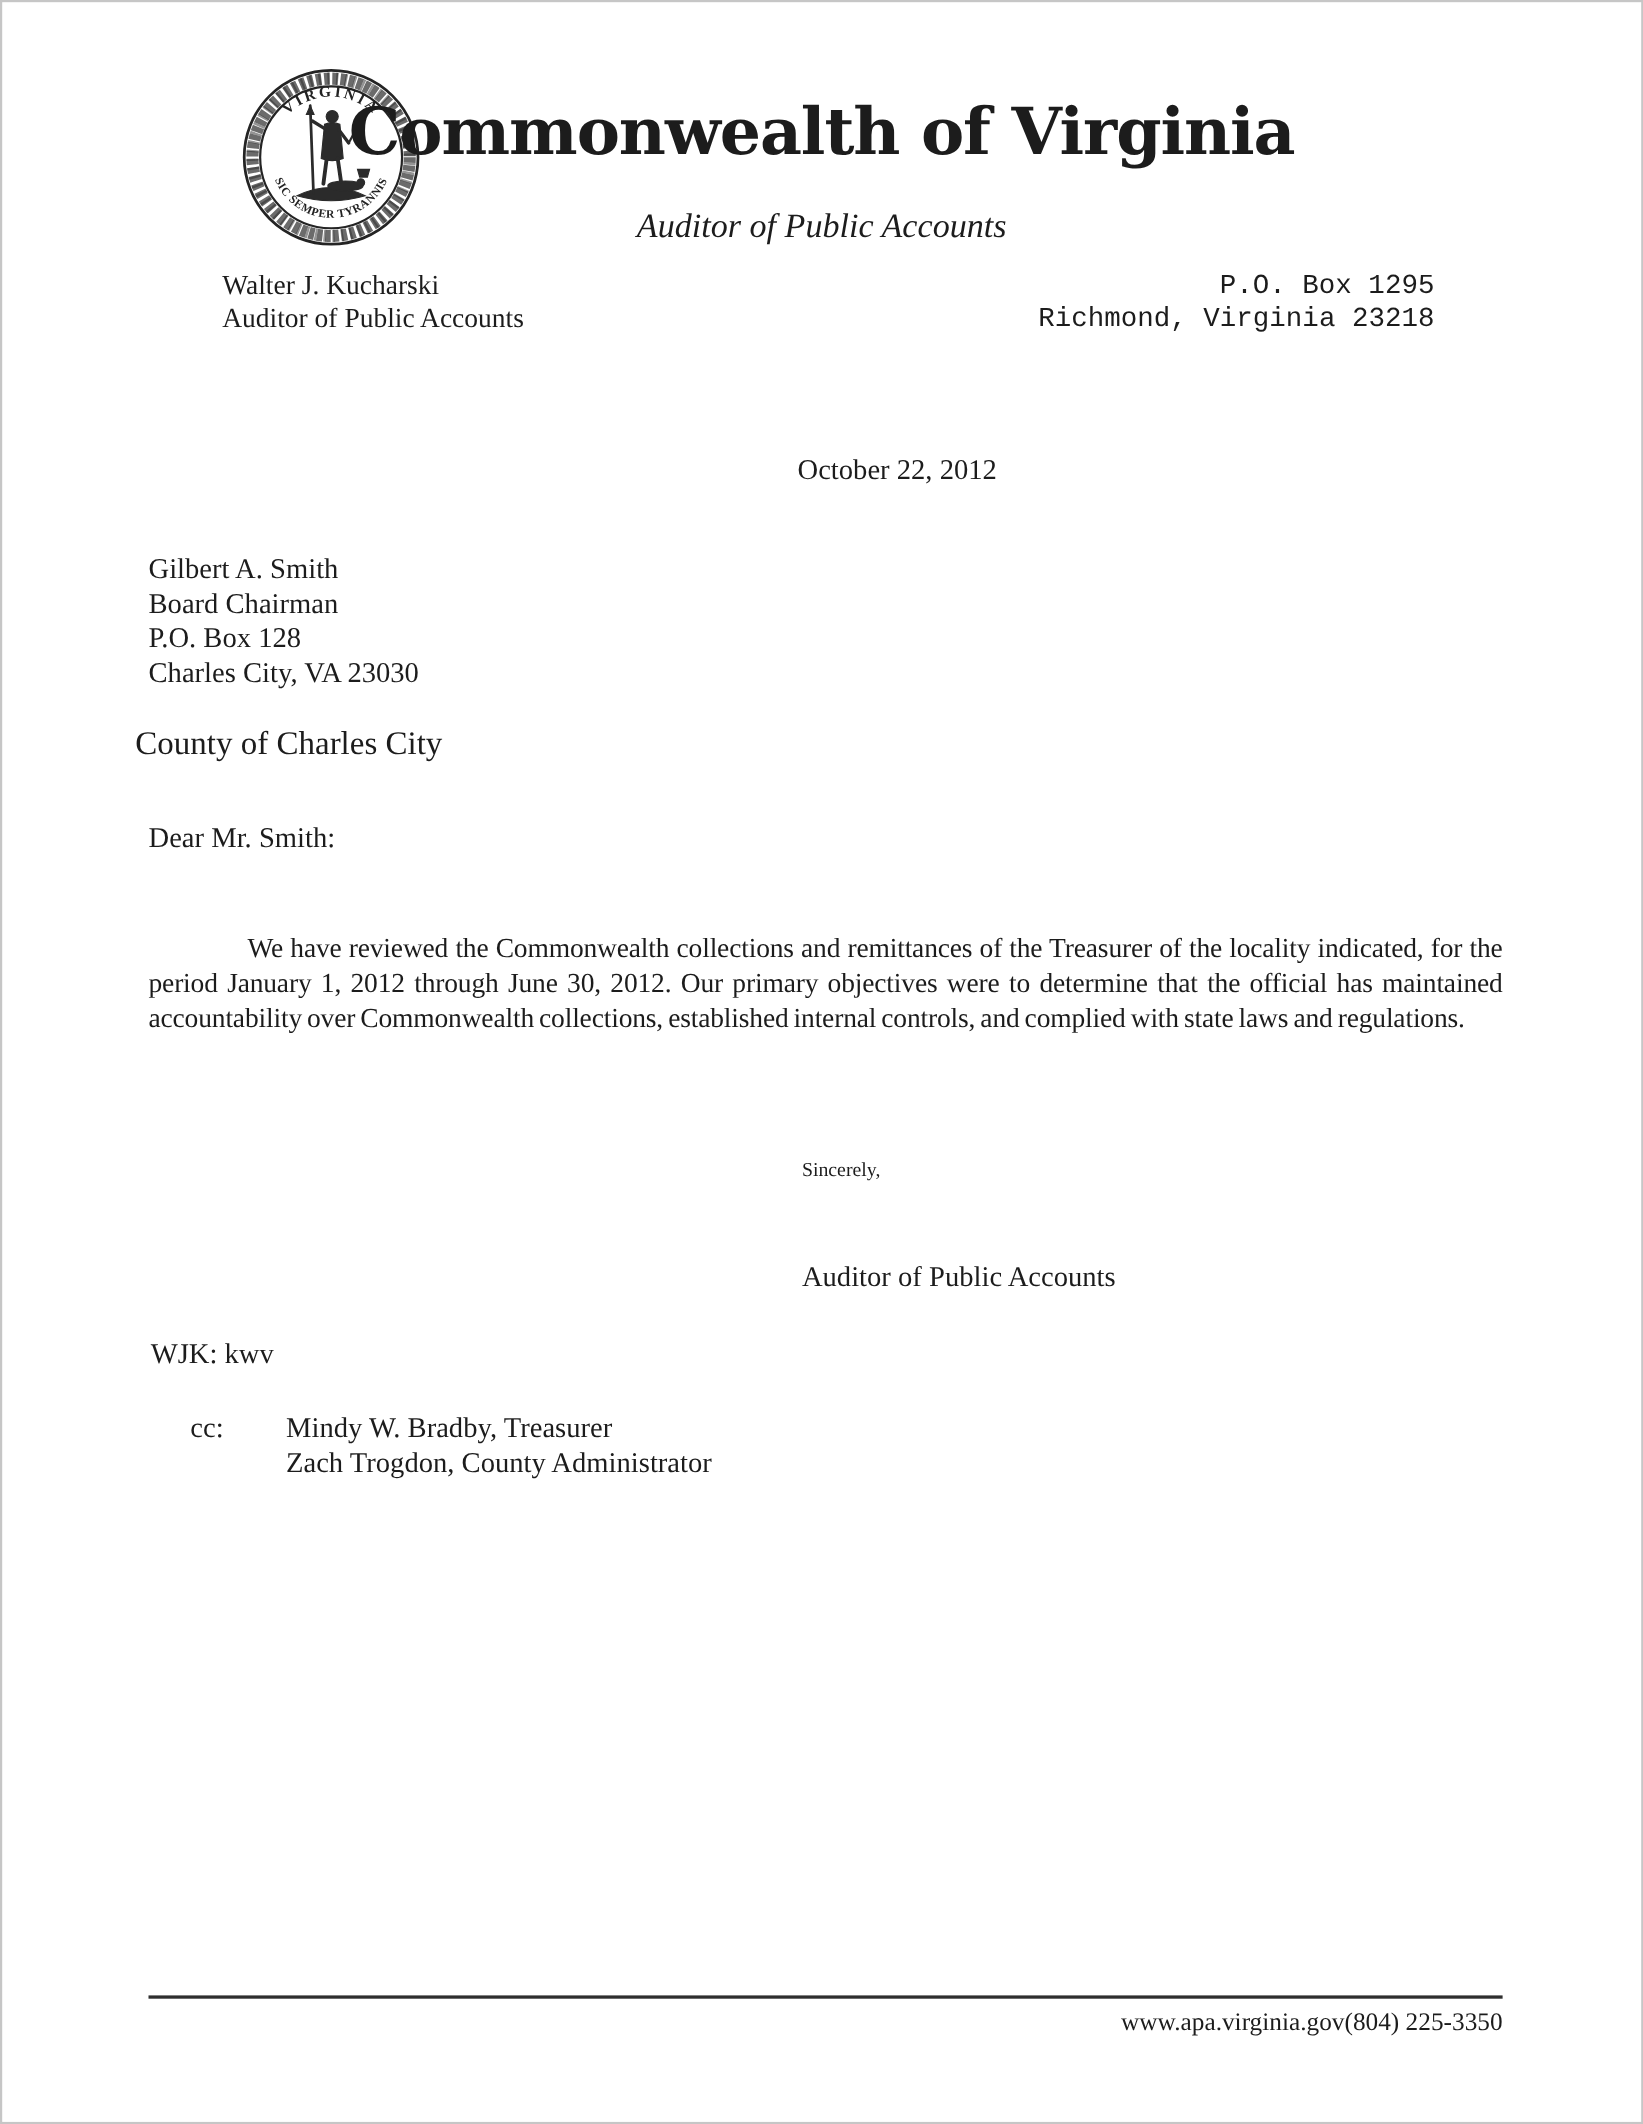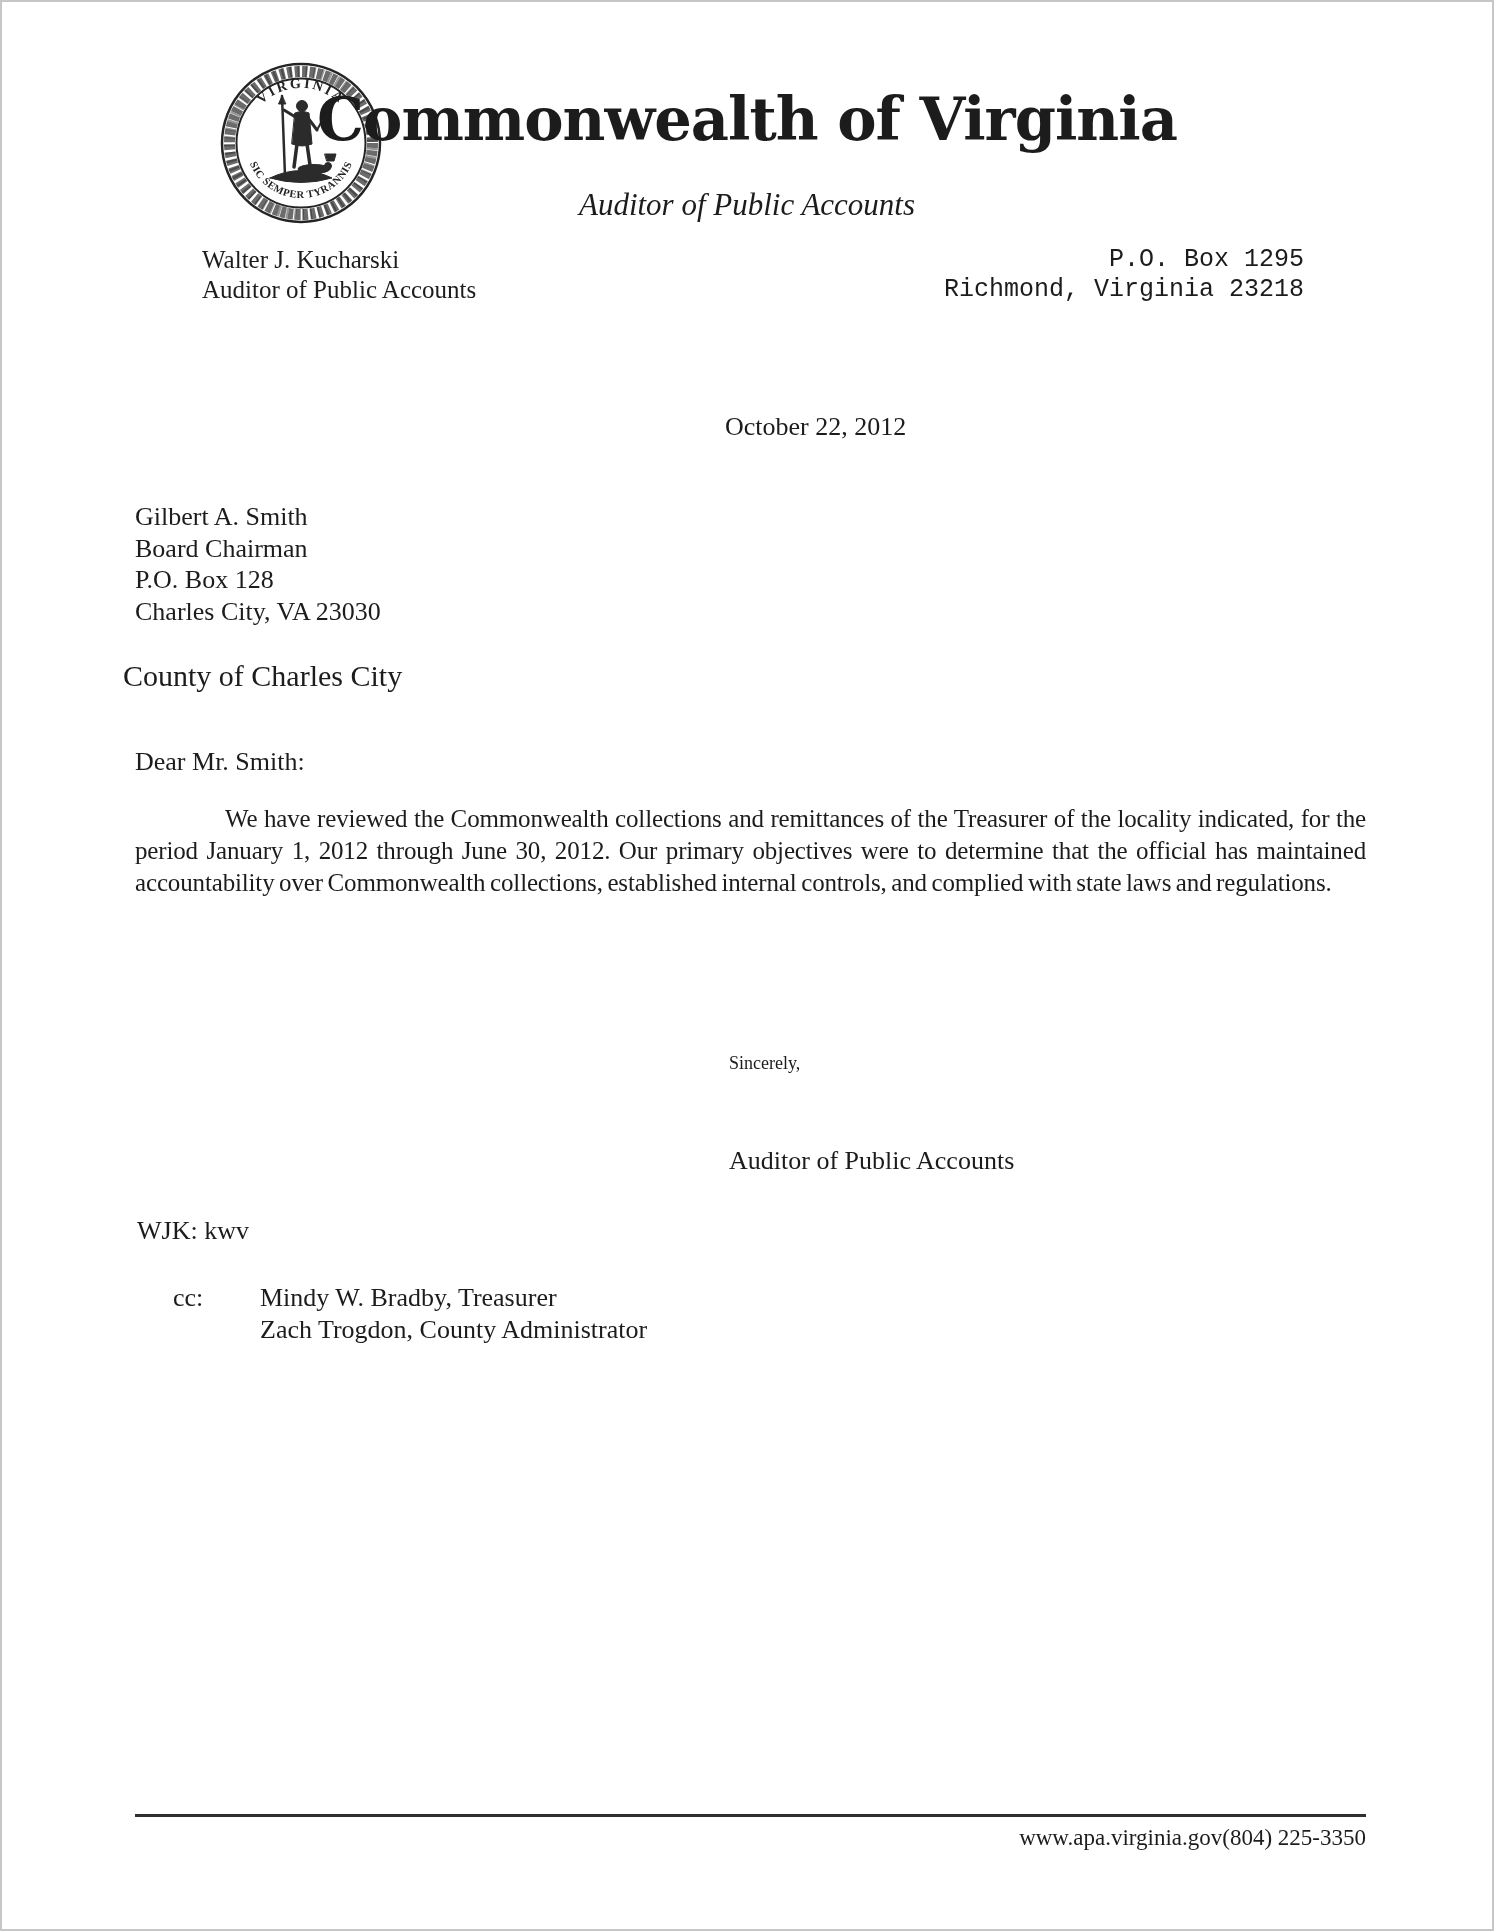--- a/index.html
+++ b/index.html
@@ -41,20 +41,21 @@
   .recipient  { left:133px; top:499px; font-size:26px; line-height:31.5px; }
   .locality   { left:121px; top:657px; font-size:30px; }
   .salutation { left:133px; top:745px; font-size:26px; }
 
   .para {
     left:133px; width:1231px;
     font-size:25px; line-height:32px;
     letter-spacing:-0.15px; word-spacing:-1.5px;
     text-align:justify;
     text-indent:90px;
+    margin-top:44px;
   }
   .para1 { top:801px; }
   .para2 { top:958px; }
 
   .sincerely  { left:727px; top:1051px; font-size:18px; }
   .sig-title  { left:727px; top:1144px; font-size:26px; }
   .reference  { left:135px; top:1214px; font-size:26px; }
 
   .cc-block { left:135px; top:1280px; font-size:26px; line-height:32px; display:flex; }
   .cc-label { width:87px; flex:0 0 87px;margin-left:36px; }

